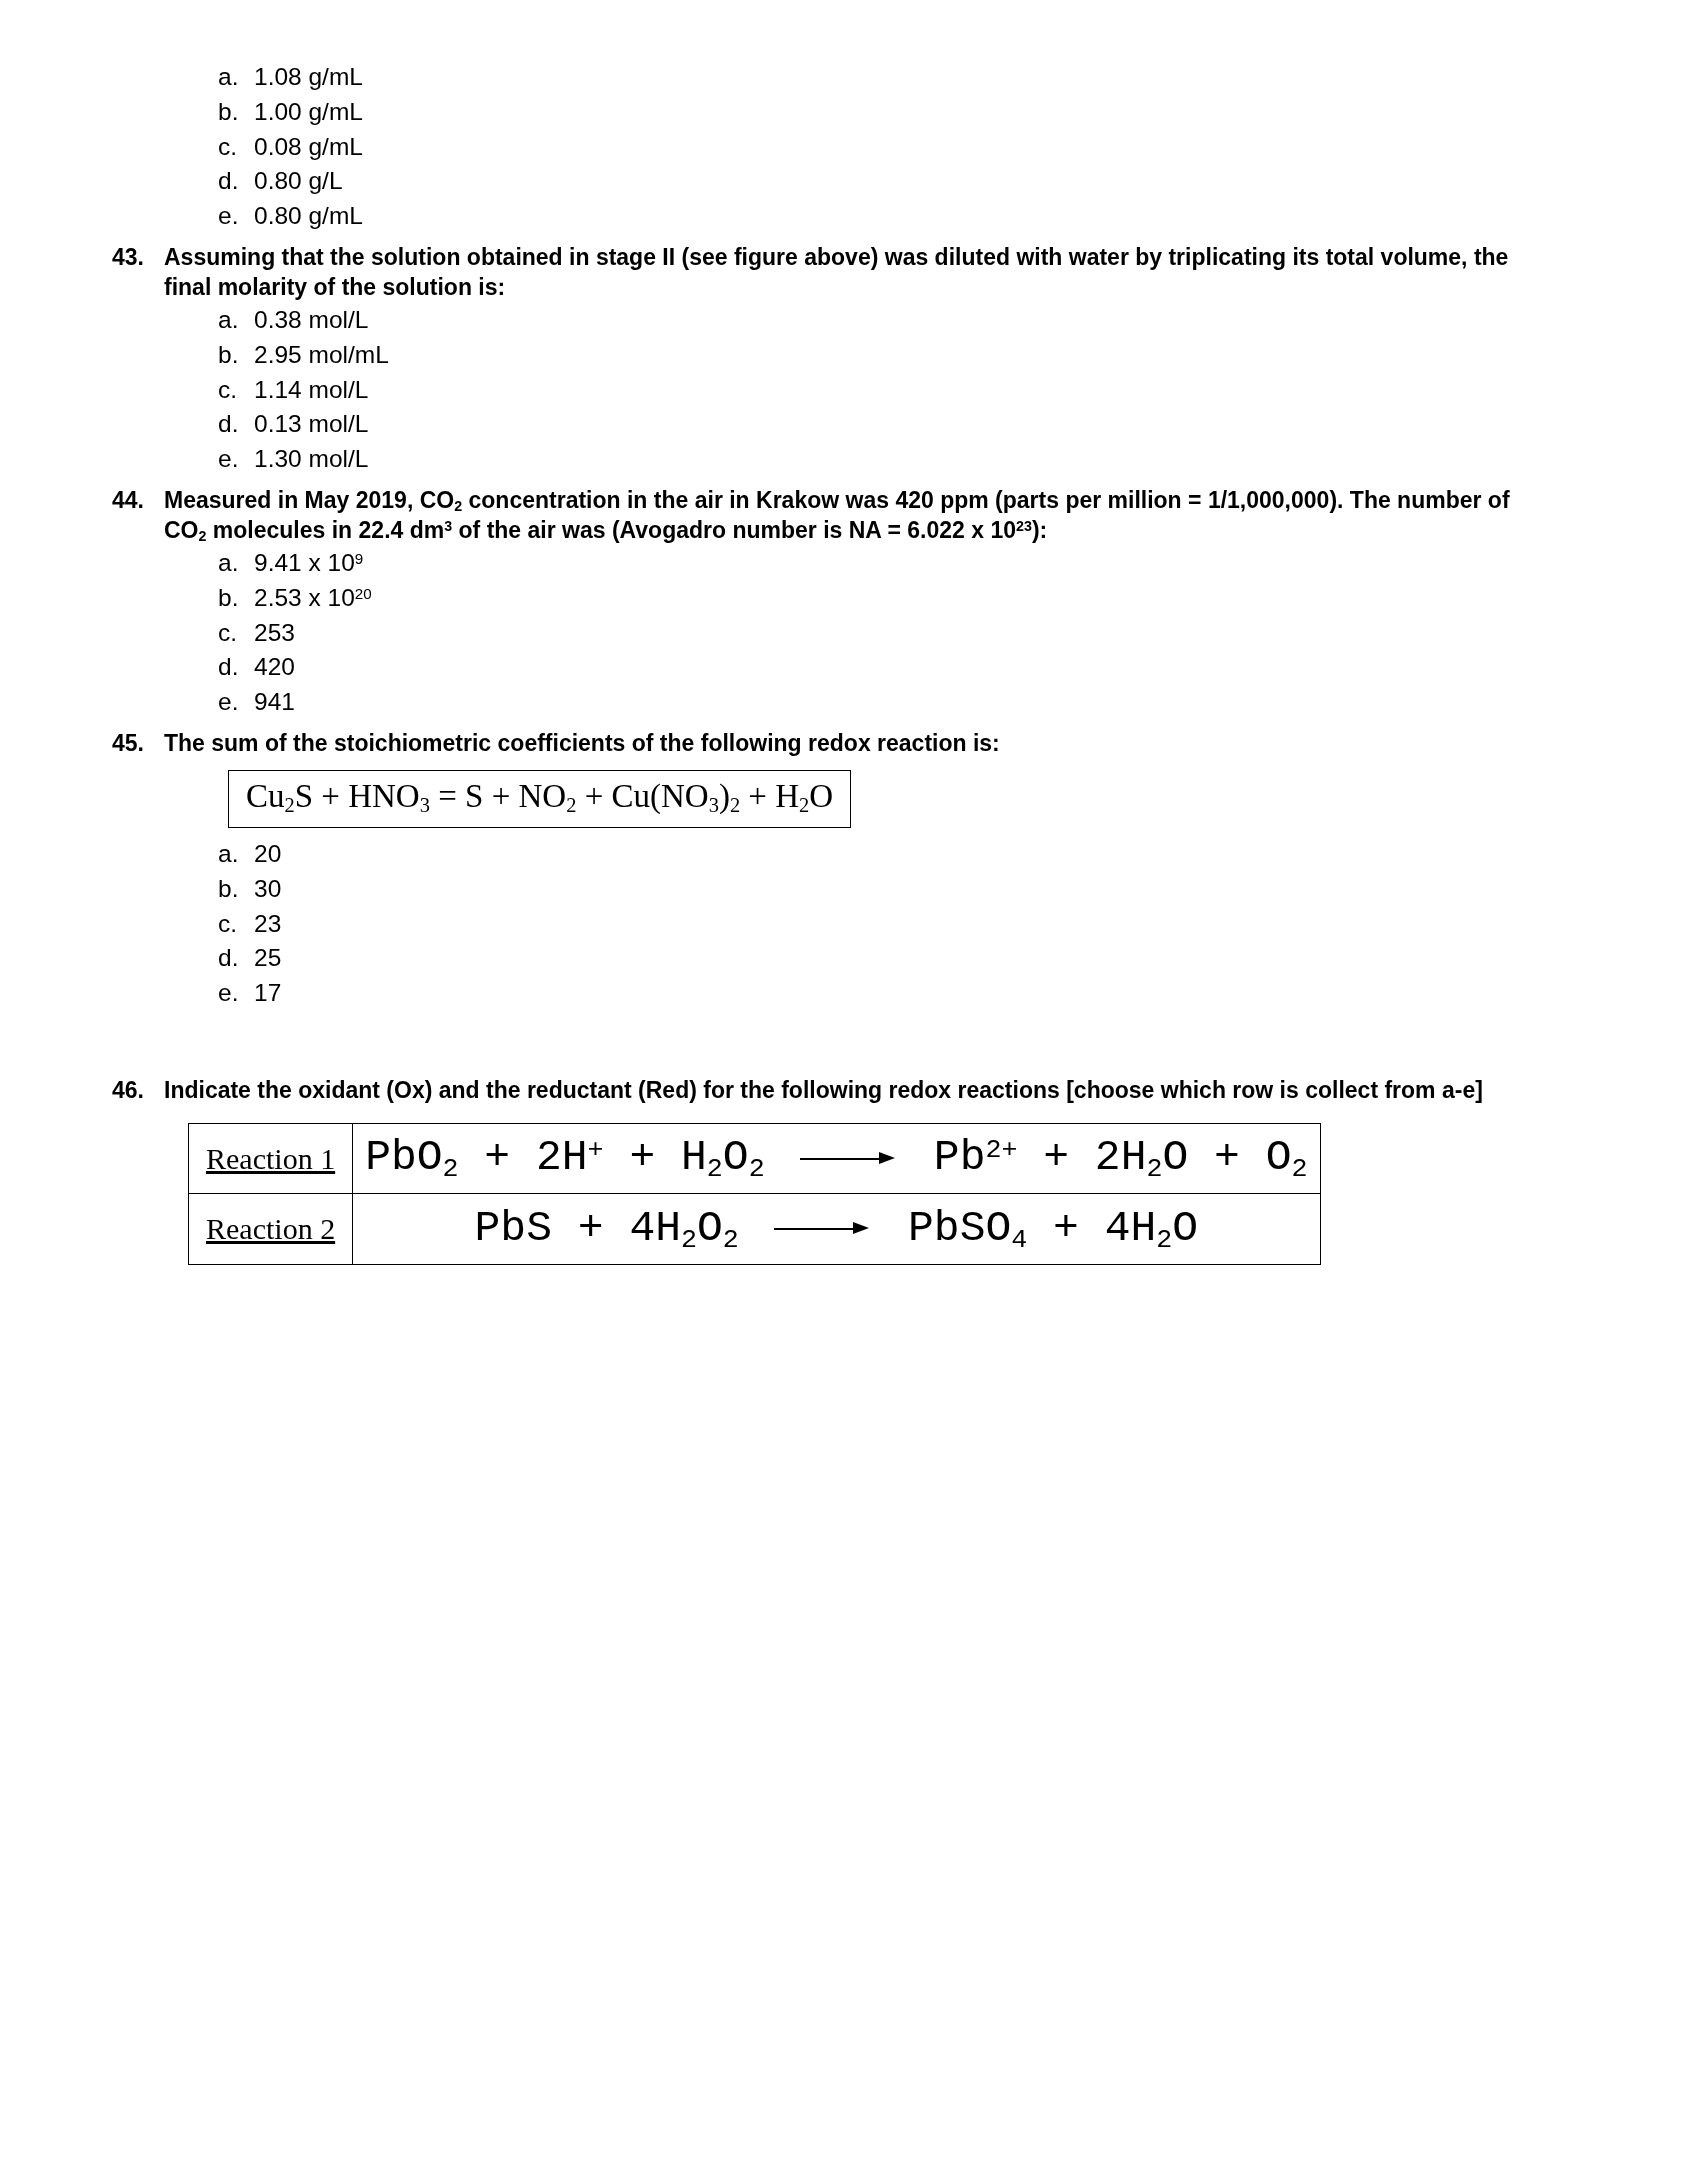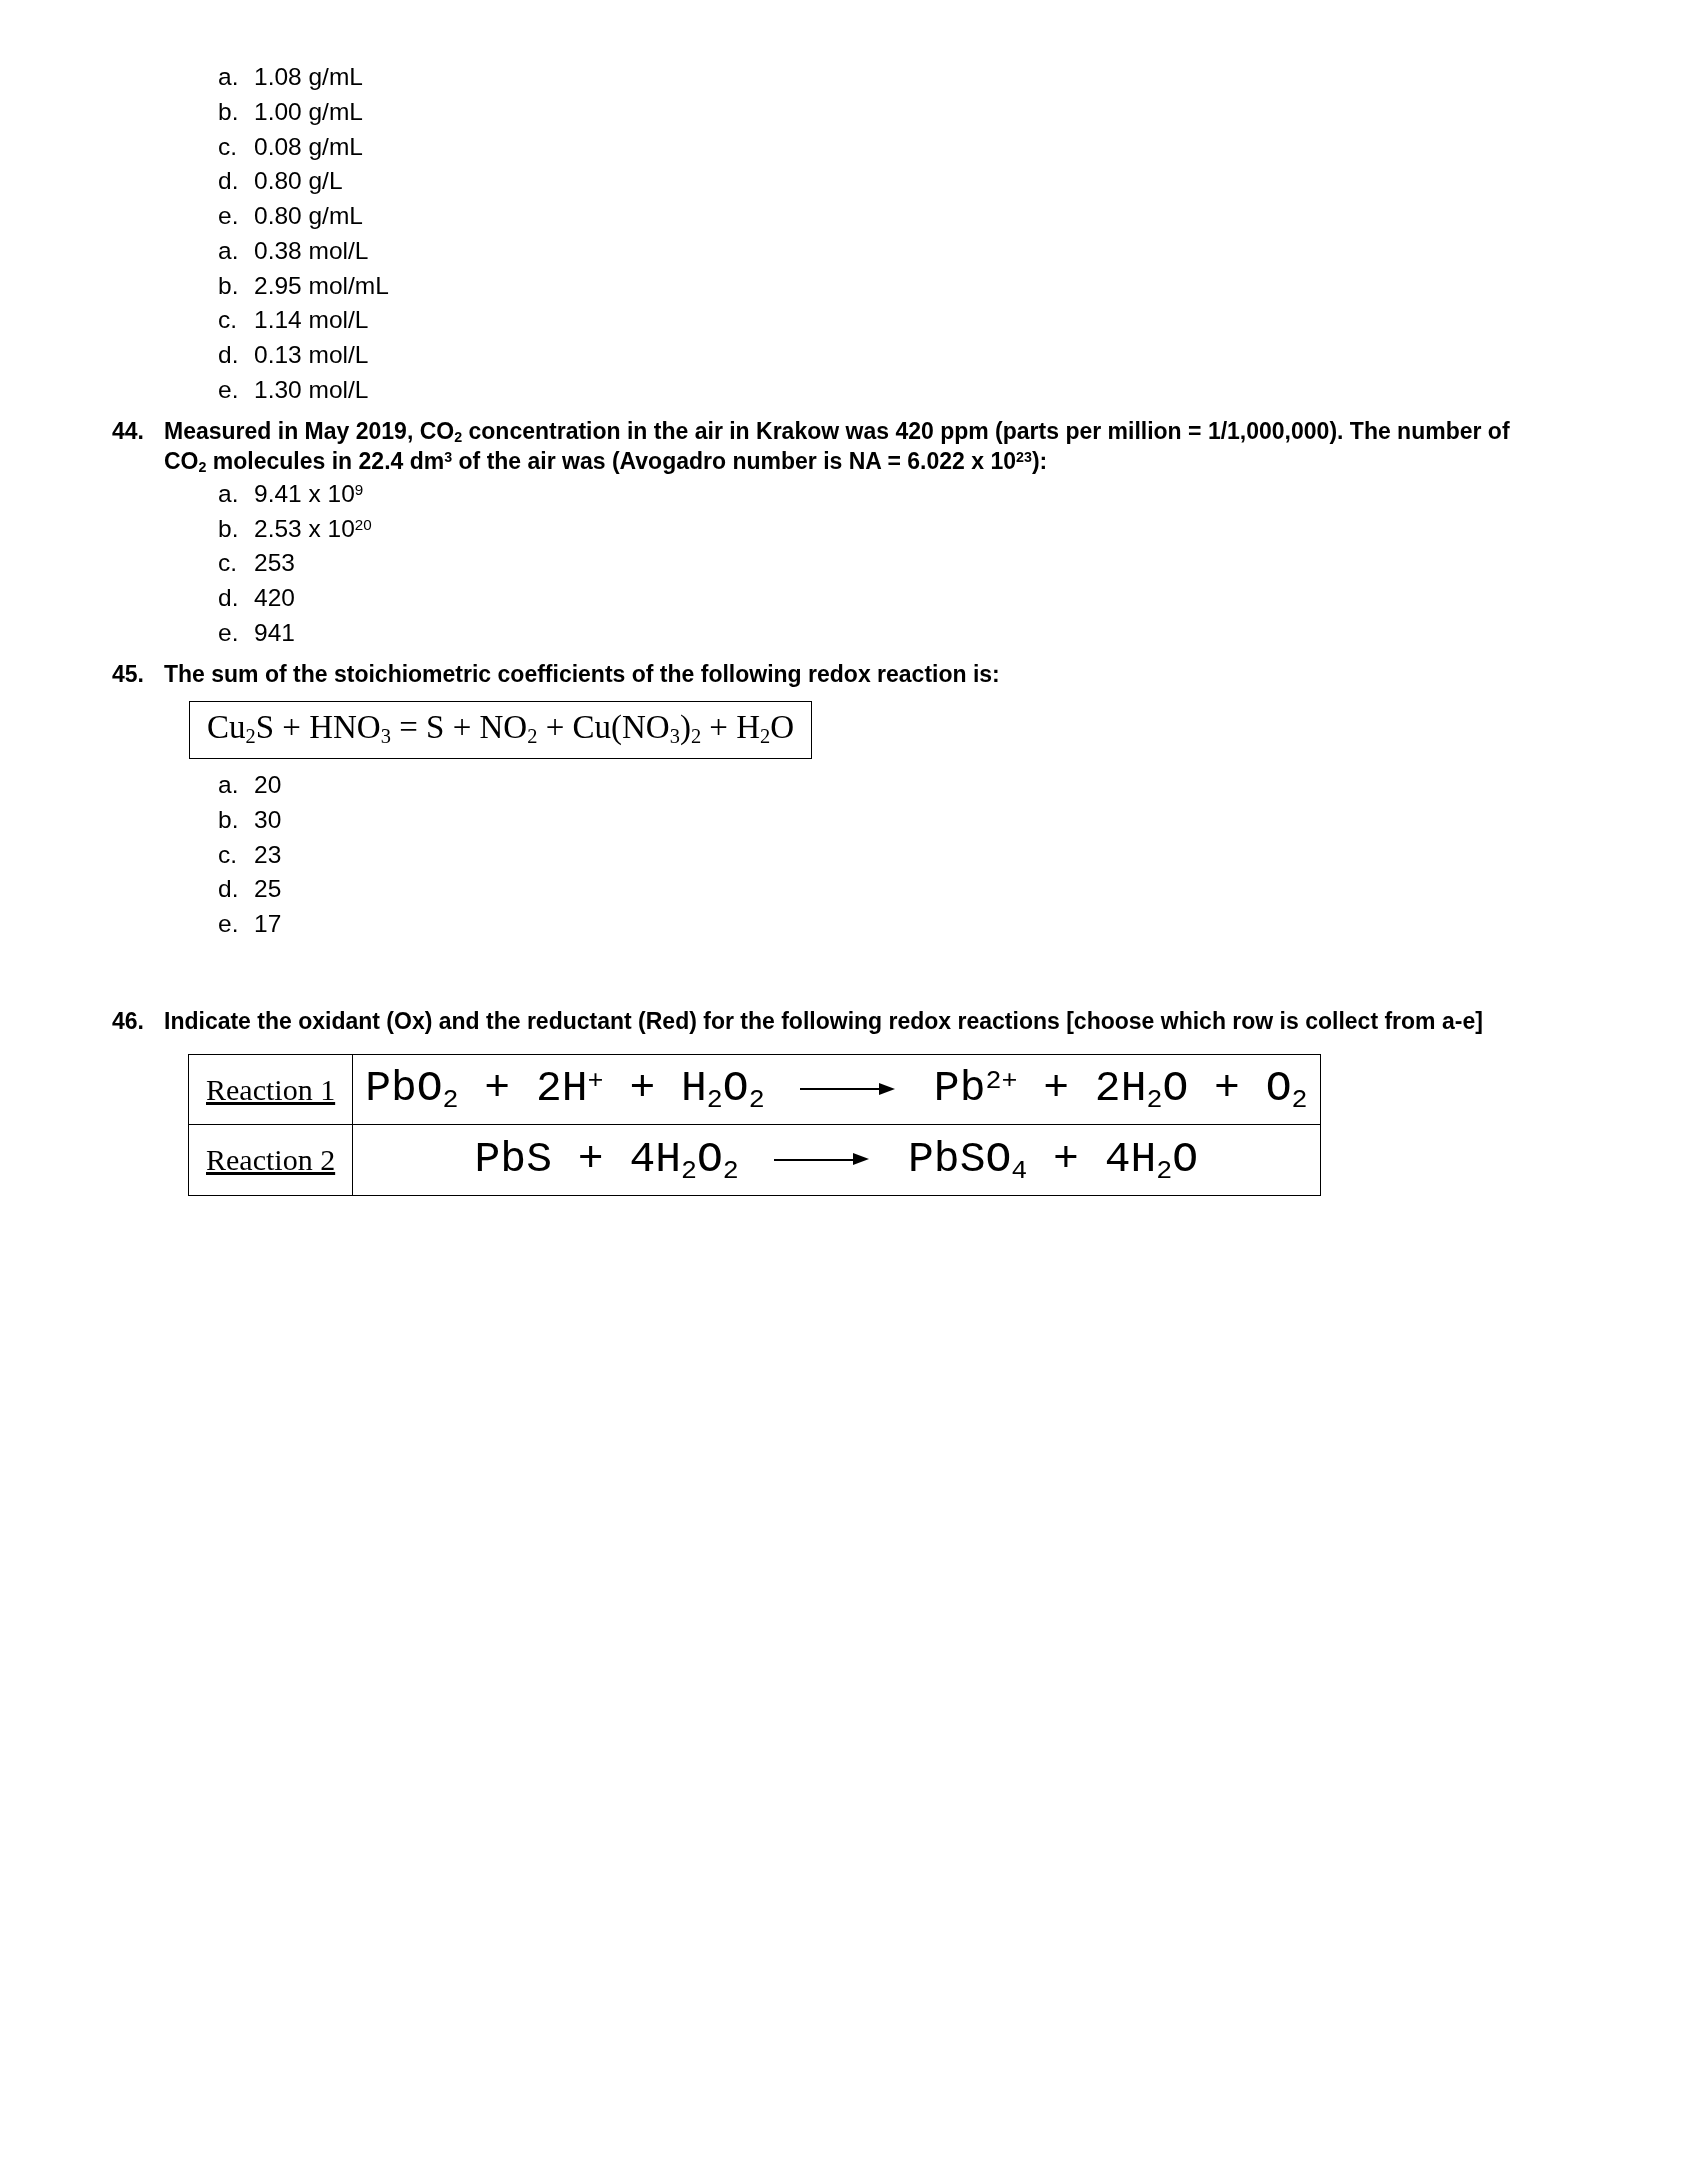--- a/index.html
+++ b/index.html
@@ -64,21 +64,21 @@
     white-space: nowrap;
   }
   sub { font-size: 0.62em; vertical-align: -0.22em; }
   sup { font-size: 0.62em; vertical-align: 0.48em; }
 
   
   .eq-box {
     border: 1.3px solid #000;
     display: inline-block;
     padding: 6.6px 17px 9.3px 17px;
-    margin-left: 77px;
+    margin-left: 116px;
     margin-top: 10.6px;
     text-align: right;
   }
   .eq {
     font-family: "Liberation Serif", serif;
     font-size: 33px;
     line-height: 1.18;
     white-space: nowrap;
   }
   .eq sub { font-size: 0.62em; vertical-align: -0.25em; }
@@ -163,20 +163,24 @@
       <span class="opt-letter">d.</span>
       <span class="opt-value">0.80 g/L</span>
     </li>
     <li class="opt">
       <span class="opt-letter">e.</span>
       <span class="opt-value">0.80 g/mL</span>
     </li>
   </ul>
 
   
+  <div class="q-block">
+    <span class="q-num">43.</span>
+    <span class="q-text">Assuming that the solution obtained in stage II (see figure above) was diluted with water by triplicating its total volume, the final molarity of the solution is:</span>
+  </div>
   <ul class="opt-list">
     <li class="opt">
       <span class="opt-letter">a.</span>
       <span class="opt-value">0.38 mol/L</span>
     </li>
     <li class="opt">
       <span class="opt-letter">b.</span>
       <span class="opt-value">2.95 mol/mL</span>
     </li>
     <li class="opt">

